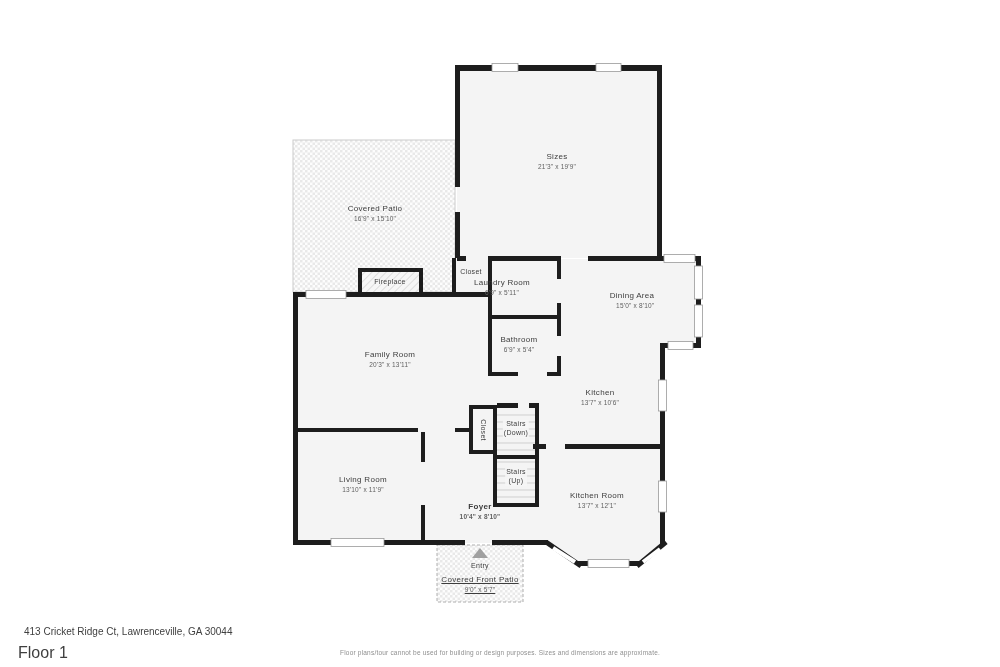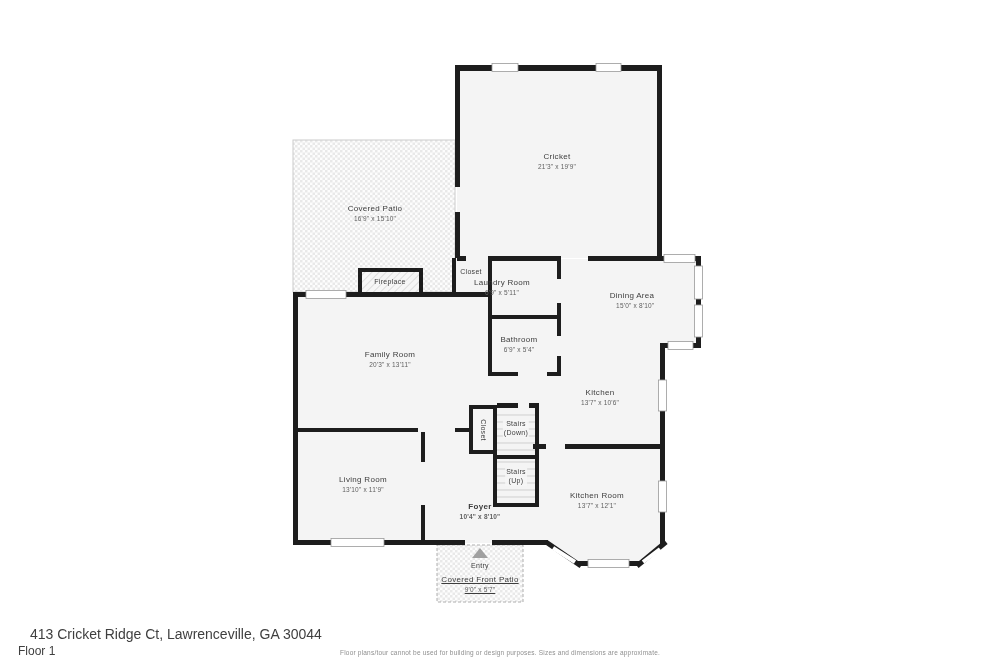--- a/index.html
+++ b/index.html
@@ -7,22 +7,22 @@
         font-family:"Liberation Sans",sans-serif;}
   .plan-svg{position:absolute;left:0;top:0;}
   .room-label{position:absolute;transform:translateX(-50%);text-align:center;
               color:#3d3d3d;line-height:1.25;white-space:nowrap;pointer-events:none;}
   .room-name{display:block;font-size:8px;letter-spacing:.3px;}
   .room-dims{display:block;font-size:6.5px;color:#5f5f5f;margin-top:1px;letter-spacing:.2px;}
   .small .room-name{font-size:7px;}
   .stairs-label .room-name{font-size:7px;background:rgba(246,246,246,.9);padding:0 1px;}
   .vertical-label{position:absolute;transform:translate(-50%,-50%) rotate(90deg);
                   font-size:7px;color:#3d3d3d;letter-spacing:.3px;white-space:nowrap;}
-  .footer-address{position:absolute;left:30px;top:626px;font-size:14px;color:#3f3f3f;}
-  .footer-floor{position:absolute;left:18px;top:644px;font-size:12px;color:#3f3f3f;}
+  .footer-address{position:absolute;left:24px;top:626px;font-size:10px;color:#3f3f3f;}
+  .footer-floor{position:absolute;left:18px;top:644px;font-size:16px;color:#3f3f3f;}
   .footer-disclaimer{position:absolute;left:0;top:649px;width:1000px;text-align:center;
                      font-size:6.5px;color:#8f8f8f;letter-spacing:.2px;}
 </style>
 </head>
 <body>
 
 <div class="page">
 
   <svg class="plan-svg" width="1000" height="667" viewBox="0 0 1000 667">
     <defs>
@@ -144,21 +144,21 @@
     </g>
 
     <g>
       <rect x="360" y="270" width="61" height="24" fill="url(#diag)" stroke="#1d1d1d" stroke-width="4"></rect>
     </g>
 
     <polygon points="472,558 488,558 480,548" fill="#a0a0a0"></polygon>
   </svg>
 
   <div class="room-label" style="left:557px;top:152px;">
-    <span class="room-name">Cricket</span>
+    <span class="room-name">Sizes</span>
     <span class="room-dims">21'3" x 19'9"</span>
   </div>
 
   <div class="room-label" style="left:375px;top:204px;">
     <span class="room-name">Covered Patio</span>
     <span class="room-dims">16'9" x 15'10"</span>
   </div>
 
   <div class="room-label small" style="left:390px;top:278px;">
     <span class="room-name">Fireplace</span>

